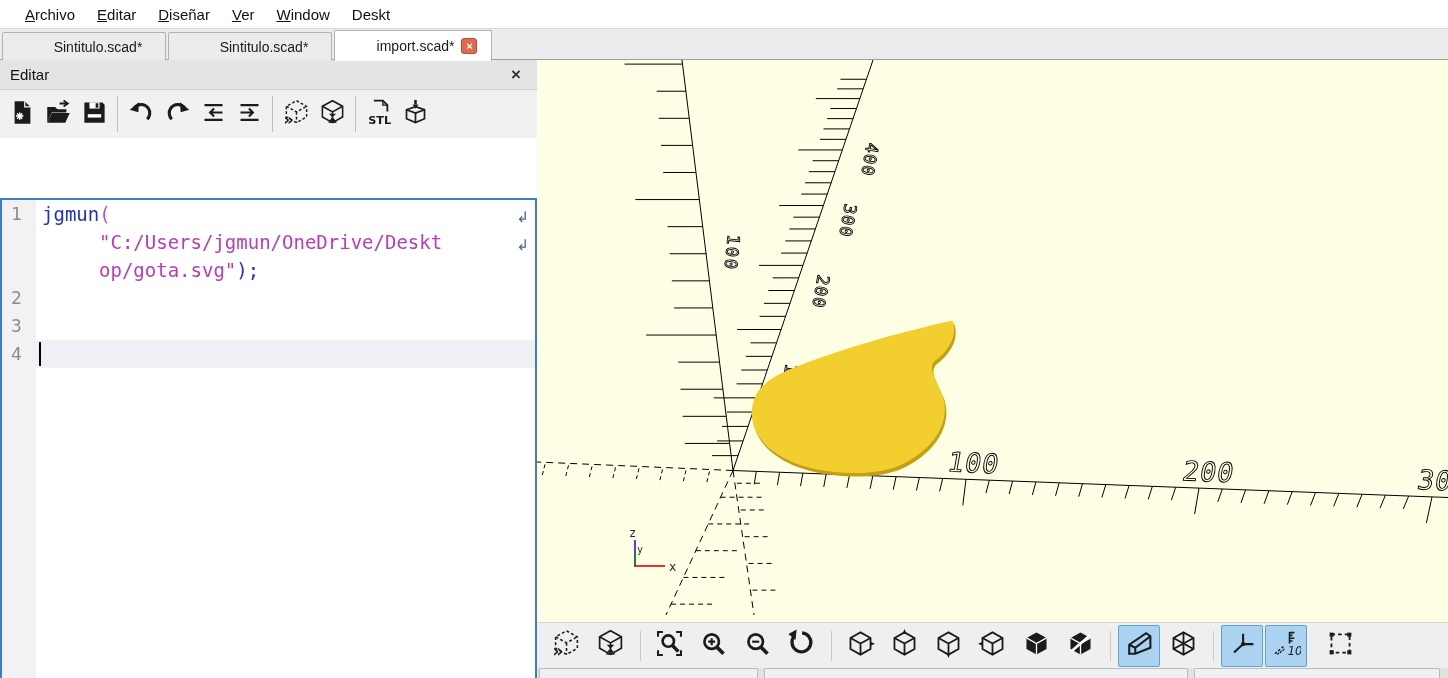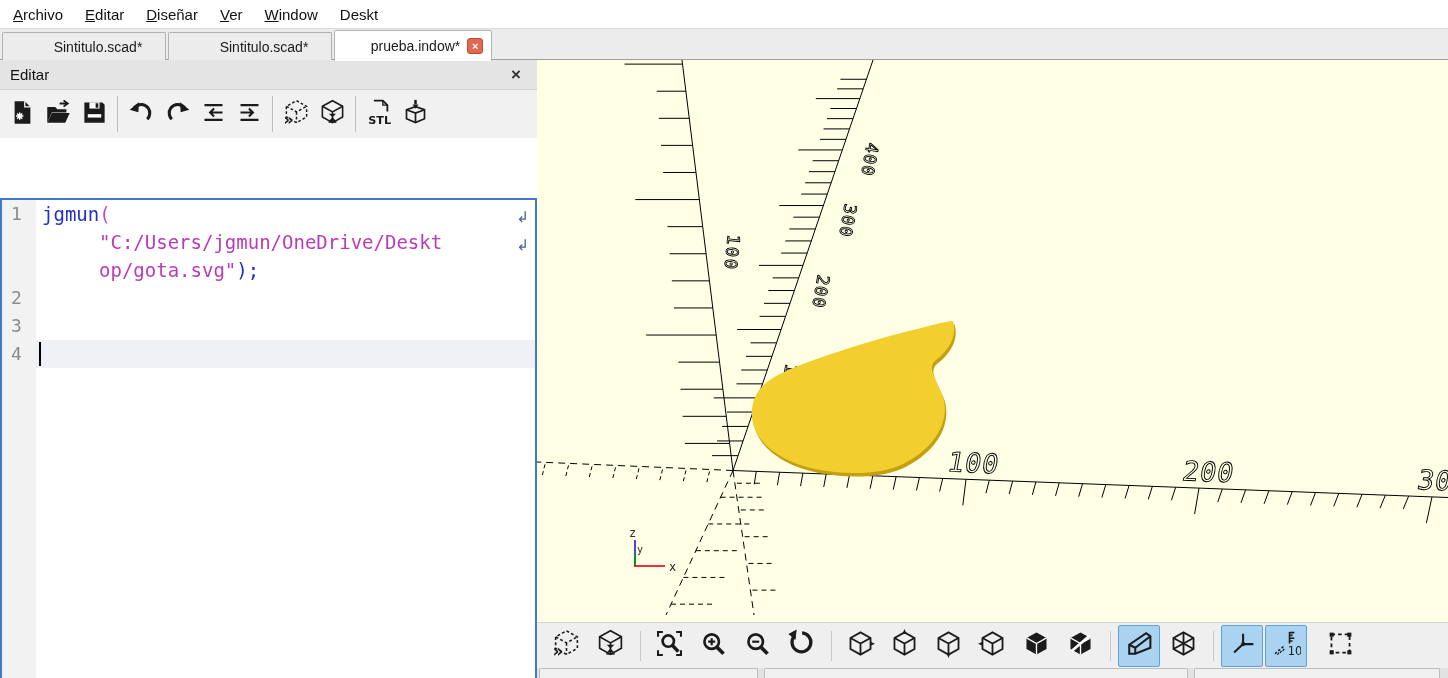--- a/index.html
+++ b/index.html
@@ -1,21 +1,21 @@
 <!DOCTYPE html>
 <html><head>
 <meta charset="utf-8">
 <style>
   * { margin:0; padding:0; box-sizing:border-box; }
   body { font-family:"Liberation Sans", sans-serif; background:#fff; }
   .app { position:relative; width:1448px; height:678px; background:#fff; overflow:hidden; }
 
   
   .menubar { position:absolute; top:0; left:0; right:0; height:28px; background:#fff;
-             display:flex; align-items:center; padding-left:2px; font-size:15px; color:#111; }
+             display:flex; align-items:center; padding-left:14px; font-size:15px; color:#111; }
   .menu-item { padding:4px 11px; cursor:default; }
   .menu-item u { text-decoration:underline; }
 
   
   .tabbar { position:absolute; top:28px; left:0; right:0; height:32px; background:#ECECEC;
             border-top:1px solid #d9d9d9; border-bottom:1px solid #9f9f9f; display:flex; }
   .tab { width:164px; height:28px; margin-top:3px; background:#ECECEC; border:1px solid #b2b2b2;
          border-bottom:none; border-radius:2px 2px 0 0; display:flex; align-items:center;
          justify-content:center; gap:7px; font-size:14px; color:#1a1a1a; margin-left:2px;padding-left:28px; }
   .tab.active { background:#fff; height:31px; margin-top:1px; position:relative; z-index:2; width:158px; }
@@ -50,21 +50,21 @@
 
   
   .viewport { position:absolute; left:537px; top:60px; width:911px; height:562px; background:#FFFFE5; }
   .viewport svg { display:block; }
 
   
   .view-toolbar { position:absolute; left:537px; top:622px; width:911px; height:46px; background:#EFEFEF;
                   border-top:1px solid #d6d6d6; display:flex; align-items:center; padding-left:8px; }
   .vt-btn { width:42px; height:42px; display:flex; align-items:center; justify-content:center;
             border-radius:2px; margin-right:2px; border:1px solid transparent; }
-  .vt-btn.active { background:#A9D3F0; border:1px solid #5DA3D8; }
+  .vt-btn.active { background:#A9D3F0; border:1px solid #5DA3D8;font-style:italic; }
   .vt-btn svg { width:29px; height:29px; }
   .vt-sep { width:1px; height:30px; background:#c9c9c9; margin:0 7px; }
 
   
   .bottom-strip { position:absolute; left:537px; top:668px; width:911px; height:10px; background:#E2E2E2;
                   display:flex; padding-left:2px; gap:6px; }
   .strip-box { background:#F0F0F0; border:1px solid #bdbdbd; border-bottom:none;
                border-radius:2px 2px 0 0; height:10px; }
 </style>
 </head>
@@ -80,21 +80,21 @@
       <div class="menu-item">Deskt</div>
     </div>
   <div class="tabbar" id="tabbar">
       <div class="tab">
         <span>Sintitulo.scad*</span>
       </div>
       <div class="tab">
         <span>Sintitulo.scad*</span>
       </div>
       <div class="tab active">
-        <span>prueba.indow*</span>
+        <span>import.scad*</span>
         <span class="tab-close">×</span>
       </div>
     </div>
 
   <div class="left-panel">
     <div class="panel-header">
       <span>Editar</span>
       <span class="spacer"></span>
       <span class="panel-close">×</span>
     </div>

